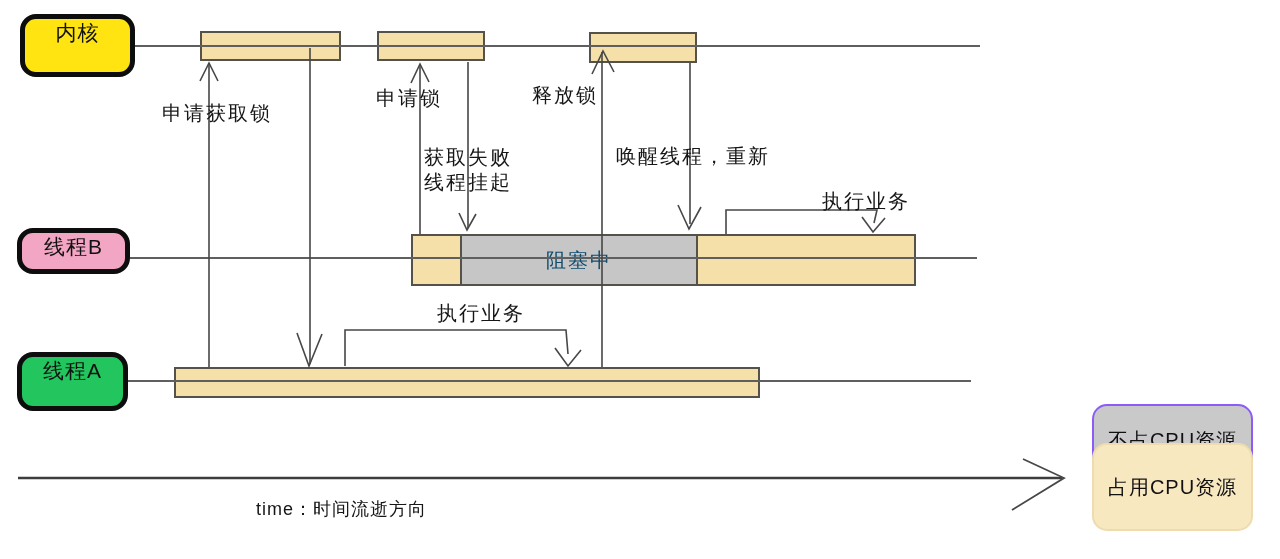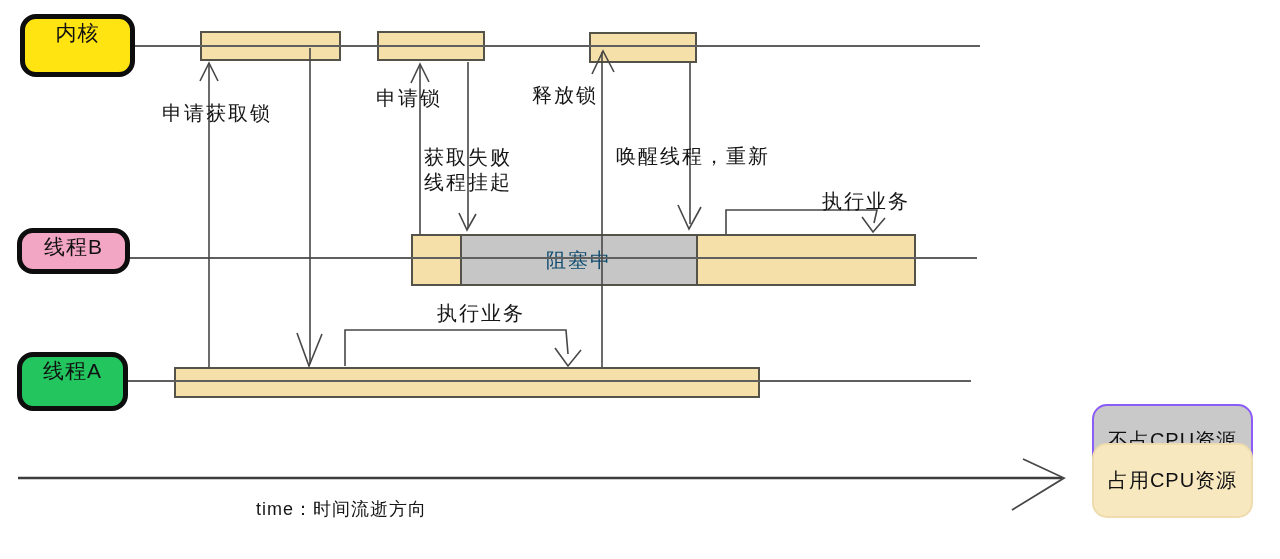--- a/index.html
+++ b/index.html
@@ -46,21 +46,21 @@
   .n-exec-b{left:822px;top:189px;}
   .n-exclusive{left:221px;top:299px;}
   .n-exec-a{left:437px;top:301px;}
   .n-time{left:256px;top:497px;font-size:18px;letter-spacing:1px;}
   
   .legend-box{
     position:absolute;left:1092px;width:161px;display:flex;align-items:center;justify-content:center;
     border-radius:15px;font-size:20px;color:#111;z-index:2;box-sizing:border-box;letter-spacing:1px;
   }
   .legend-no-cpu{top:357px;height:72px;background:#c9c9c9;border:2px solid #8b5cf6;margin-top:47px;}
-  .legend-cpu{top:443px;height:75px;background:#f8e8c0;border:2px solid #eedcae;}
+  .legend-cpu{top:443px;height:88px;background:#f8e8c0;border:2px solid #eedcae;}
 </style>
 </head>
 <body>
 
 <div class="stage">
 
   <div class="lane-box kernel-box">
     <span>内核</span>
   </div>
   <div class="lane-box thread-b-box">

